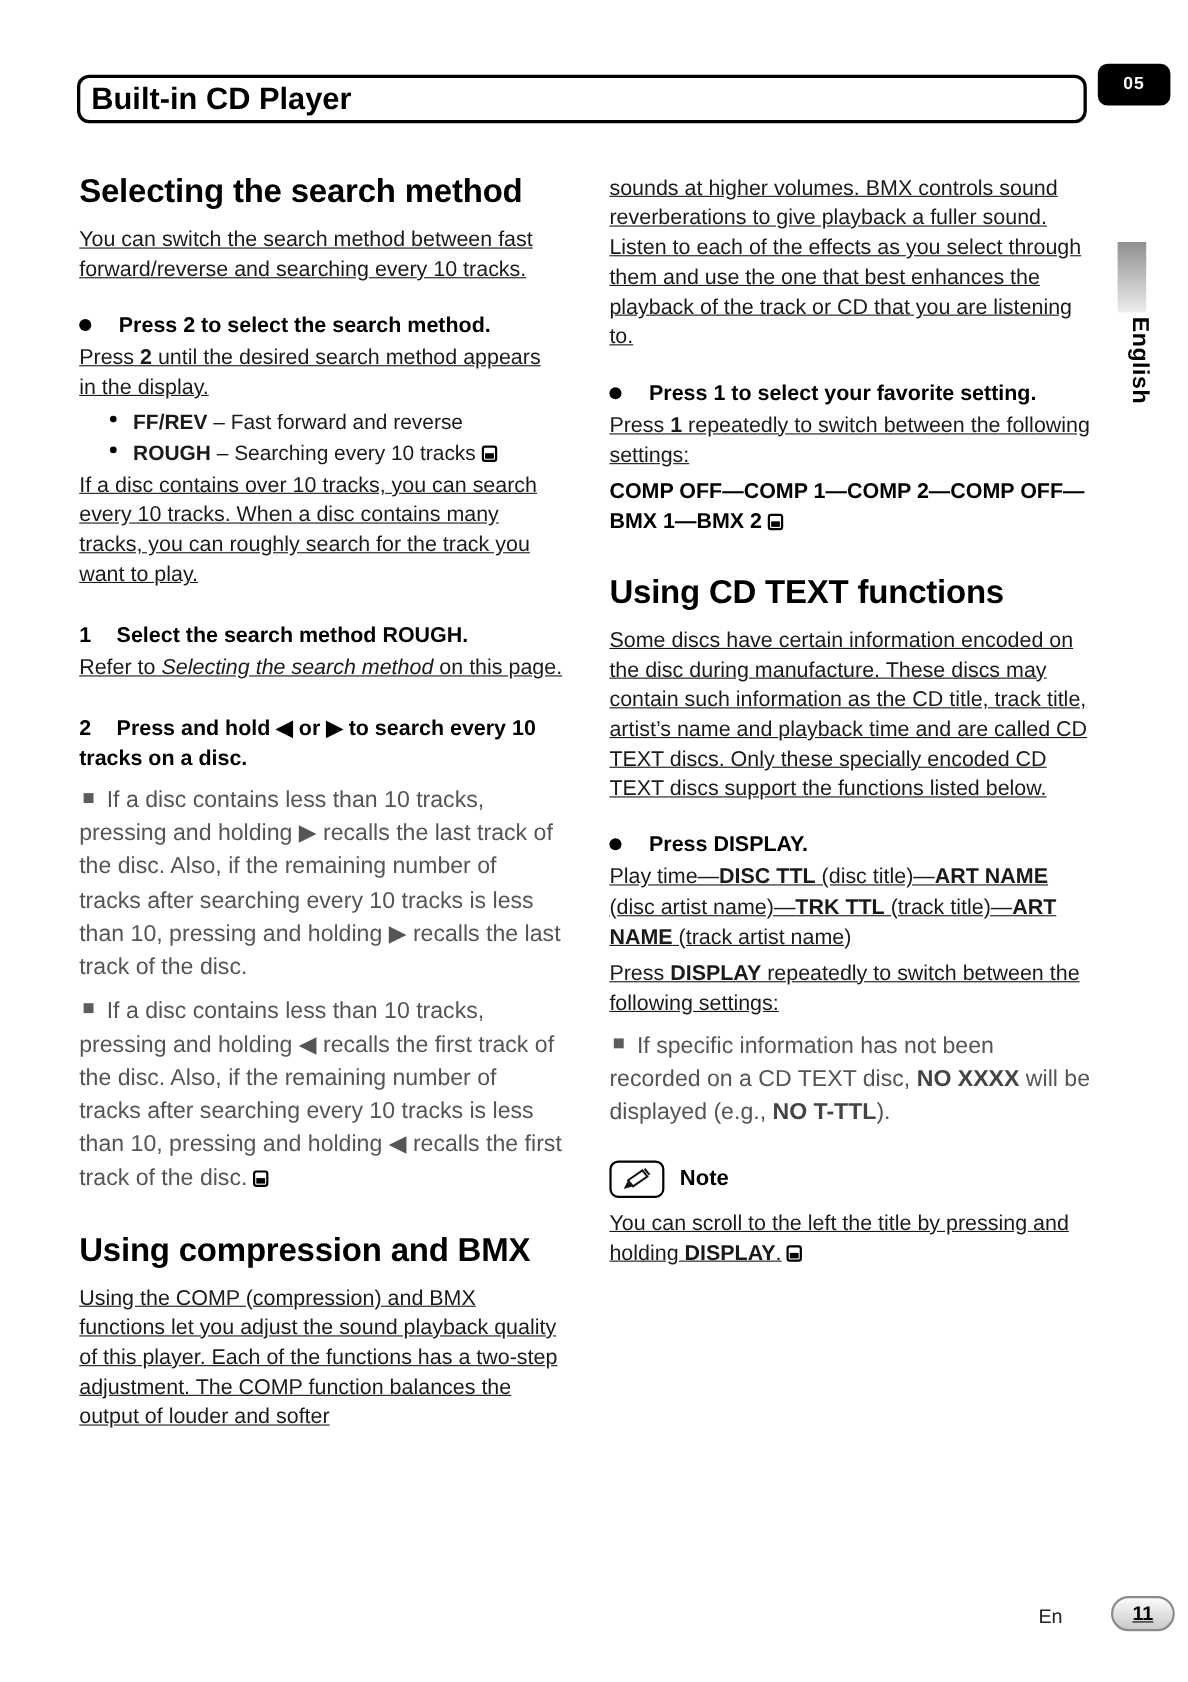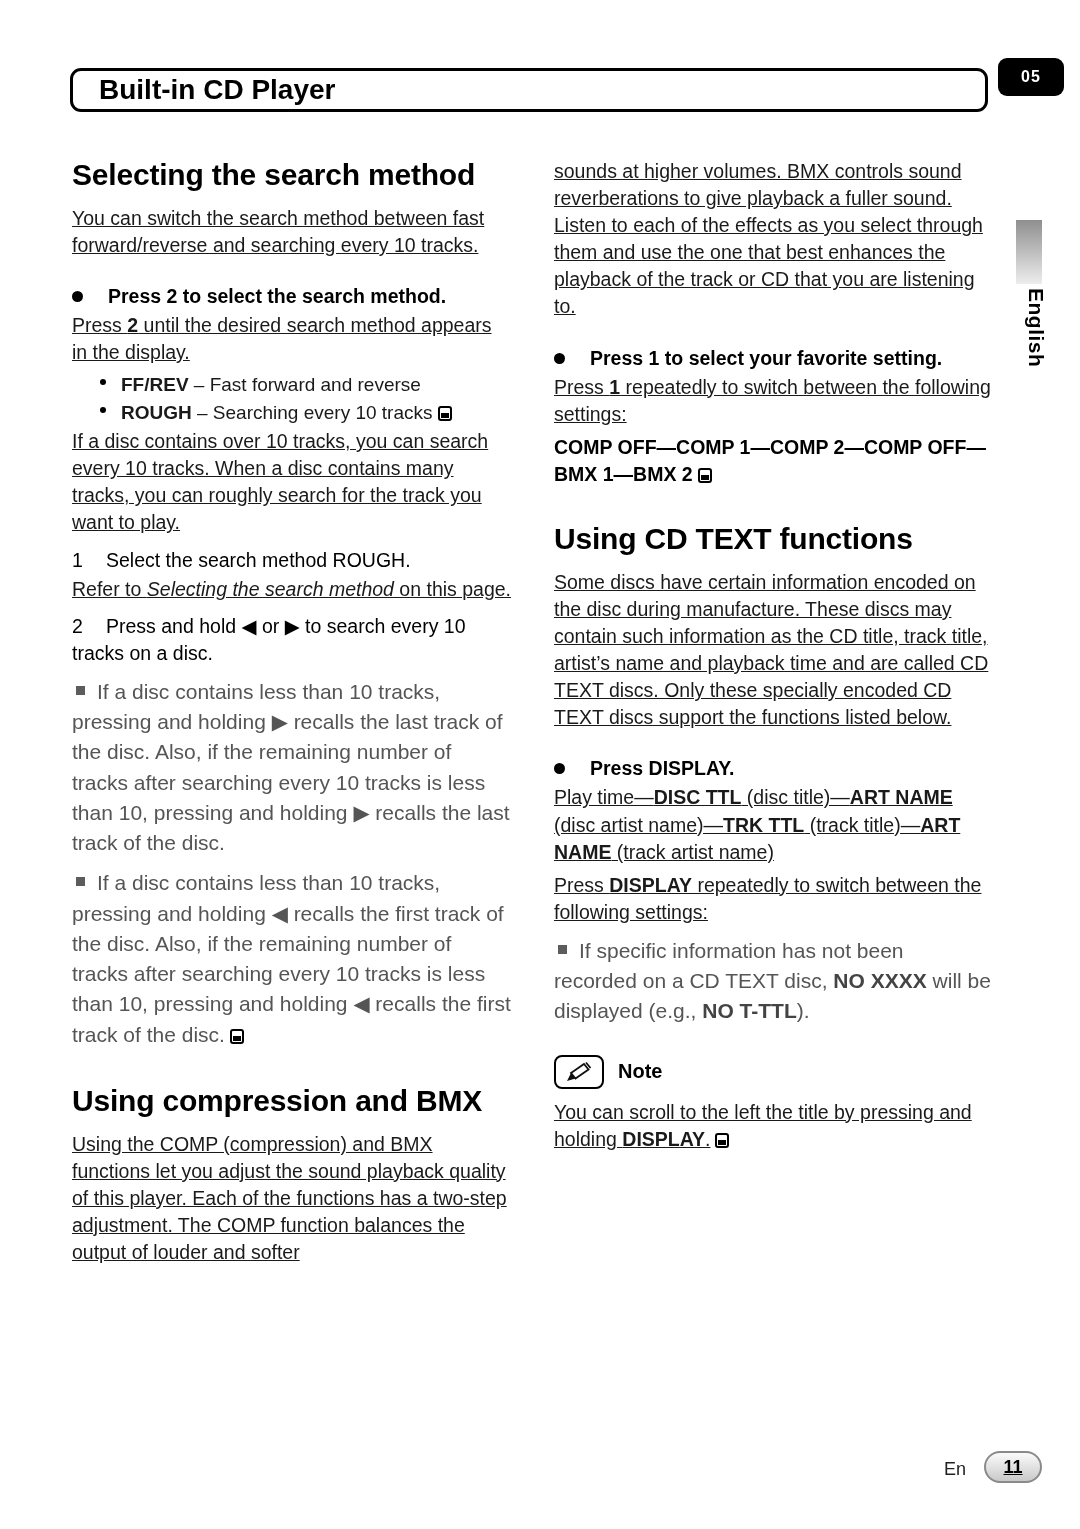--- a/index.html
+++ b/index.html
@@ -19,21 +19,21 @@
   .section-badge{
     position:absolute;right:16px;top:58px;
     width:66px;height:38px;background:#000;color:#fff;
     border-radius:9px;display:flex;align-items:center;justify-content:center;
     font-size:16px;font-weight:700;letter-spacing:1px;
   }
   
   .header-bar{
     position:absolute;left:70px;top:68px;width:918px;height:44px;
     border:3px solid #000;border-radius:11px;box-sizing:border-box;
-    display:flex;align-items:center;padding-left:26px;background:#fff;
+    display:flex;align-items:center;padding-left:10px;background:#fff;
   }
   .header-title{font-size:28px;font-weight:700;color:#000;}
   
   .lang-strip{
     position:absolute;right:38px;top:220px;width:26px;height:64px;
     background:linear-gradient(to bottom,#8f8f8f,#ededed);
   }
   .lang-tab{
     position:absolute;right:32px;top:288px;
     writing-mode:vertical-rl;
@@ -53,21 +53,21 @@
   .action-text{font-weight:700;color:#000;}
   .dot{
     display:inline-block;width:11px;height:11px;border-radius:50%;
     background:#000;margin-right:25px;vertical-align:1px;
   }
   .sub{font-size:19px;line-height:1.42;margin:1px 0;color:#1a1a1a;}
   .smalldot{
     display:inline-block;width:6px;height:6px;border-radius:50%;
     background:#000;margin:0 15px 3px 28px;vertical-align:3px;
   }
-  .step{font-size:19.5px;line-height:1.39;font-weight:400;color:#000;margin:10px 0 2px 0;}
+  .step{font-size:19.5px;line-height:1.39;font-weight:700;color:#000;margin:28px 0 2px 0;}
   .step-num{display:inline-block;min-width:34px;}
   .sqnote{font-size:21px;line-height:1.44;color:#555;margin:10px 0 10px 0;}
   .sq{
     display:inline-block;width:9px;height:9px;background:#5c5c5c;
     margin:0 12px 1px 4px;vertical-align:3px;
   }
   .sqnote .rb{color:#444;}
   .seq{font-size:19.5px;line-height:1.39;font-weight:700;color:#000;margin:2px 0;}
   .rb{font-weight:700;}
   .ri{font-style:italic;}
@@ -83,21 +83,21 @@
   
   .note-row{margin:28px 0 10px 0;display:flex;align-items:center;gap:14px;}
   .note-icon-box{
     width:50px;height:34px;border:2.5px solid #000;border-radius:8px;
     display:flex;align-items:center;justify-content:center;background:#fff;box-sizing:border-box;
   }
   .note-label{font-size:20px;font-weight:700;color:#000;}
   
   .footer-en{position:absolute;left:944px;top:1459px;font-size:18px;color:#222;}
   .page-badge{
-    position:absolute;left:984px;top:1451px;width:58px;height:32px;
+    position:absolute;left:1010px;top:1451px;width:58px;height:32px;
     border-radius:16px;border:2px solid #8a8a8a;box-sizing:border-box;
     background:linear-gradient(#fbfbfb,#c9c9c9);
     display:flex;align-items:center;justify-content:center;
     font-size:18px;font-weight:700;color:#000;text-decoration:underline;
   }
 </style>
 </head>
 <body>
 
 <div class="page">

